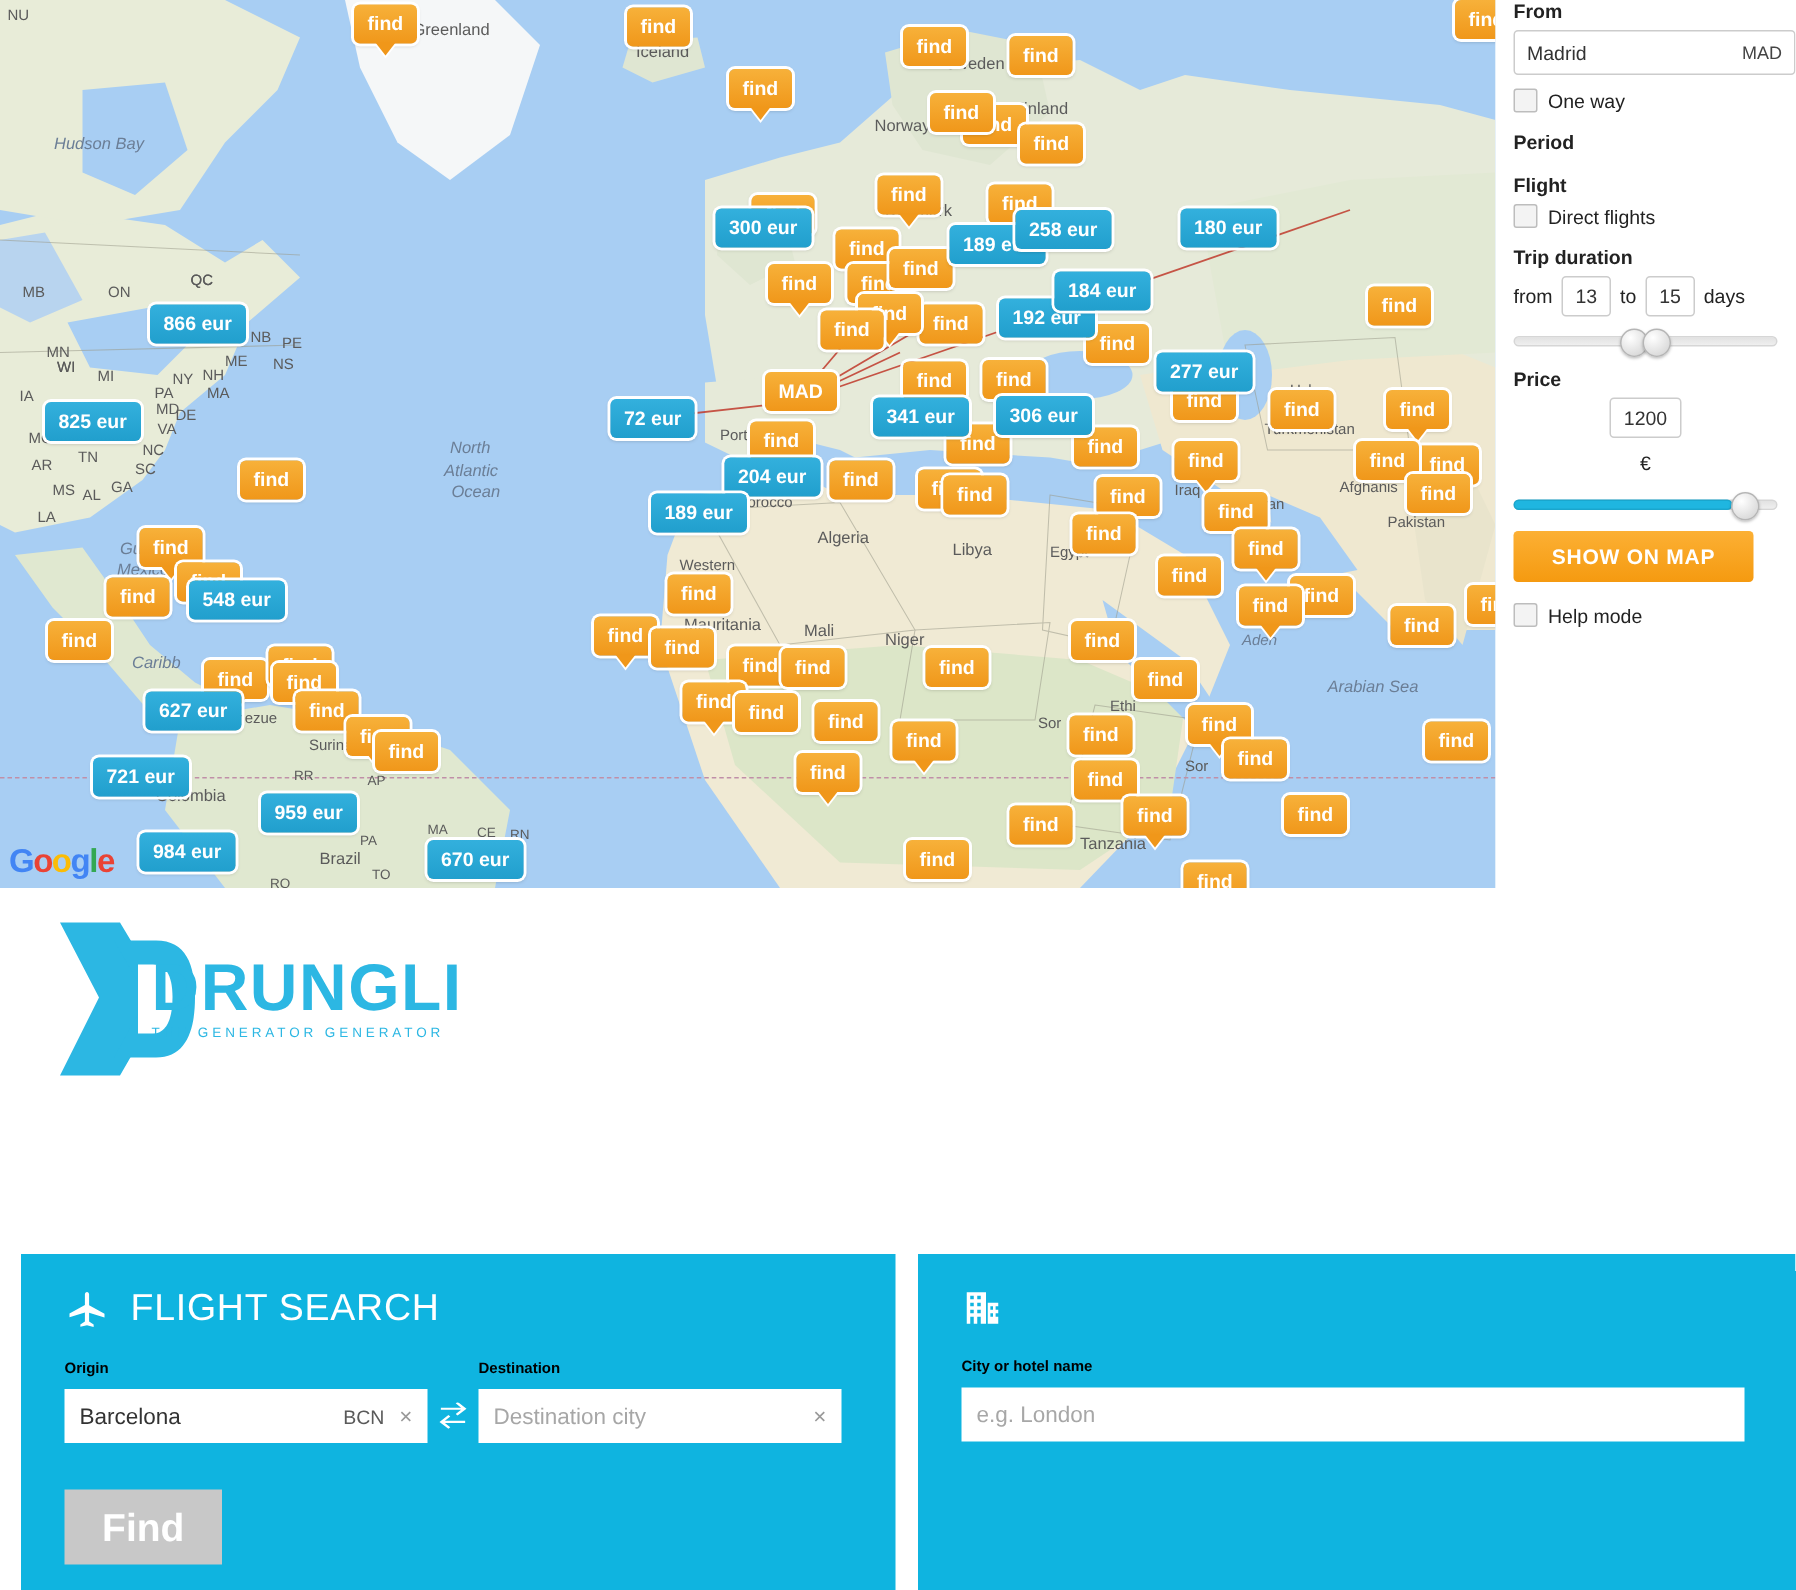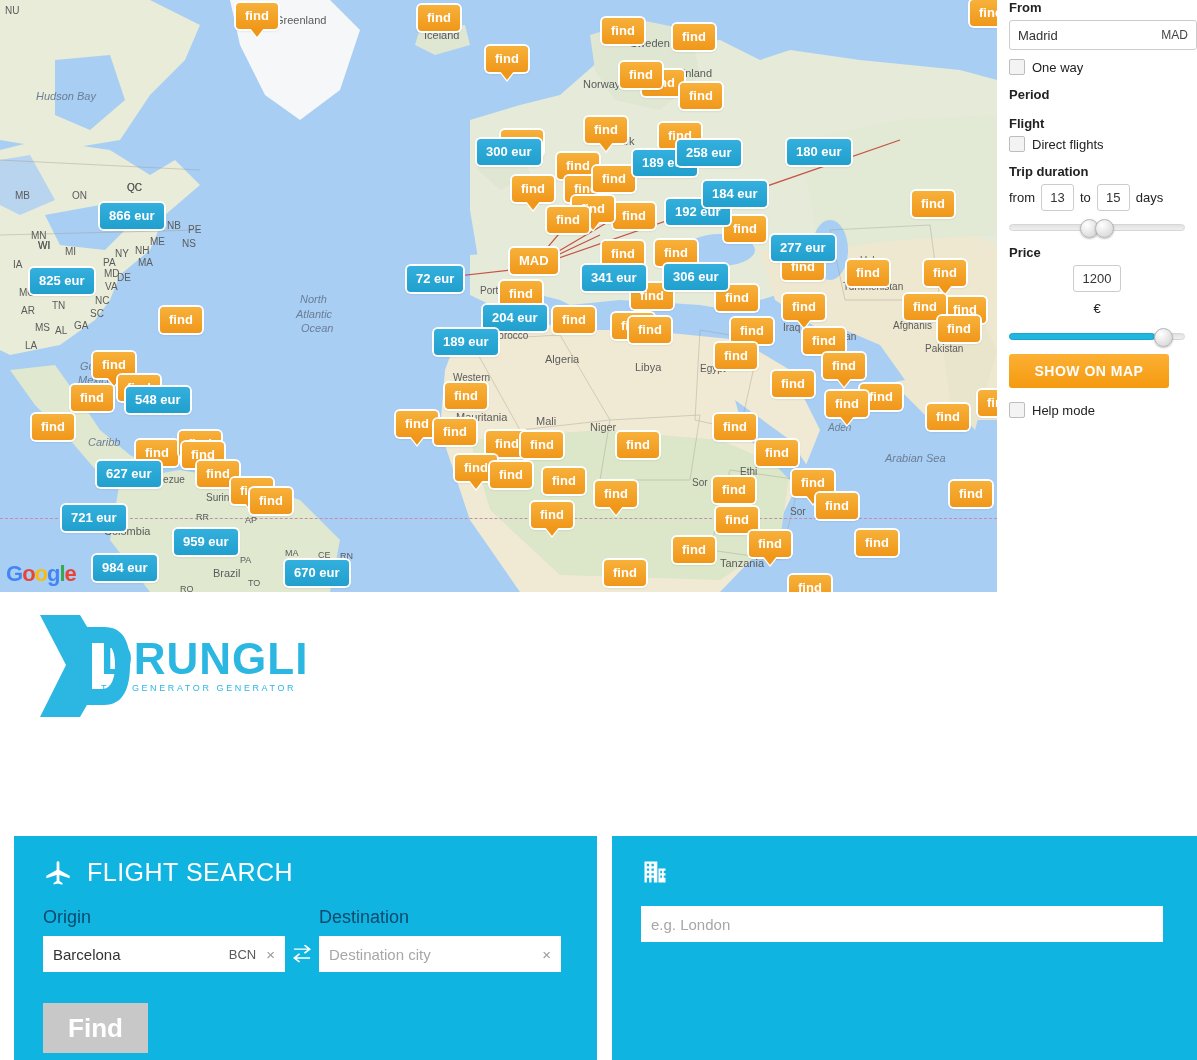--- a/index.html
+++ b/index.html
@@ -90,21 +90,21 @@
   .logo-sub{font-size:9px;color:#2cb7e3;letter-spacing:2.6px;margin-top:2px;
             font-family:"Liberation Sans",sans-serif;}
 
   
   .panel{position:absolute;top:836px;height:224px;background:#0fb4e0;box-sizing:border-box;
          padding:22px 29px;}
   #flight-panel{left:14px;width:583px;}
   #hotel-panel{left:612px;width:585px;}
   .panel-head{display:flex;align-items:center;gap:14px;margin-bottom:20px;}
   .panel-title{color:#fff;font-size:25px;letter-spacing:.5px;font-family:"Liberation Sans",sans-serif;}
-  .fieldlabel{color:#0c4a6e;font-size:18px;font-weight:normal;margin-bottom:8px;}
+  .fieldlabel{color:#000000;font-size:10px;font-weight:bold;margin-bottom:8px;}
   .ip{box-sizing:border-box;background:#fff;height:36px;display:flex;align-items:center;
       padding:0 10px;font-size:15px;color:#333;}
   .ip .ph{color:#a7a7a7;flex:1;}
   .ip .v{flex:1;}
   .ip .ac{color:#5a5a5a;font-size:13px;margin-right:10px;}
   .ip .x{color:#9a9a9a;font-size:15px;cursor:pointer;}
   .bigbtn{background:#c8c8c8;border:none;color:#fff;font-size:26px;font-weight:bold;
           font-family:"Liberation Sans",sans-serif;cursor:pointer;}
   .flightrow{display:flex;align-items:flex-end;gap:0;}
   .swap{width:34px;display:flex;align-items:center;justify-content:center;height:36px;color:#fff;}
@@ -482,17 +482,18 @@
 </div>
 
 <div class="panel" id="hotel-panel">
   <div class="panel-head">
     <svg width="28" height="28" viewBox="0 0 24 24">
       <path fill="#ffffff" d="M3 3h11v18H3V3zm2 2v2h2V5H5zm4 0v2h2V5H9zm-4 4v2h2V9H5zm4 0v2h2V9H9zm-4 4v2h2v-2H5zm4 0v2h2v-2H9zm-4 4v4h2v-4H5zm4 0v4h2v-4H9z"></path>
       <path fill="#ffffff" d="M15 9h6v12h-6V9zm1.5 2v2h1.5v-2h-1.5zm3 0v2H21v-2h-1.5zm-3 4v2h1.5v-2h-1.5zm3 0v2H21v-2h-1.5z"></path>
     </svg>
   </div>
 
+  <div class="fieldlabel">City or hotel name</div>
   <div class="ip" style="width:522px;">
     <span class="ph">e.g. London</span>
   </div>
 
 </div>
 
 </body></html>

